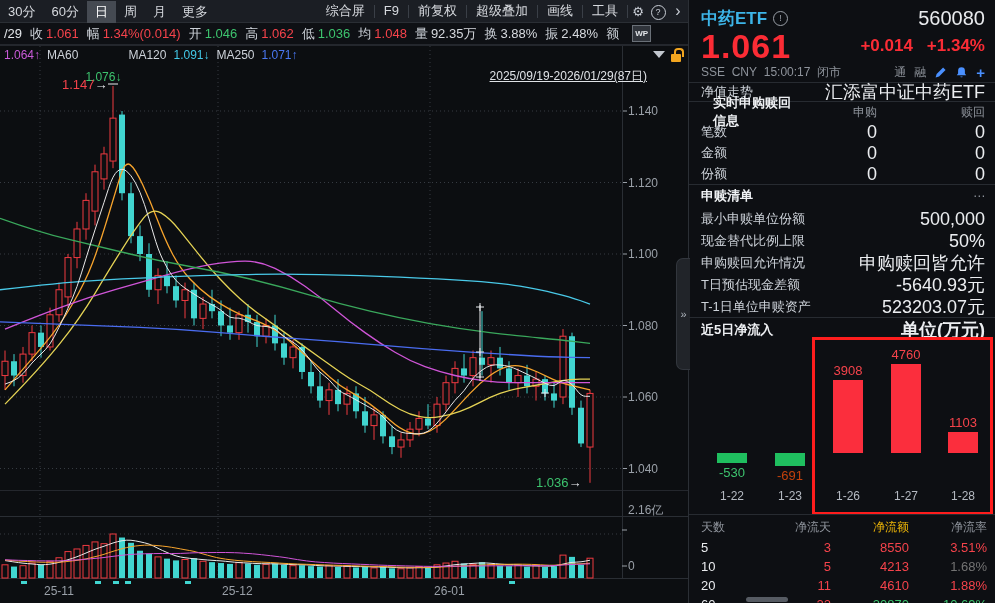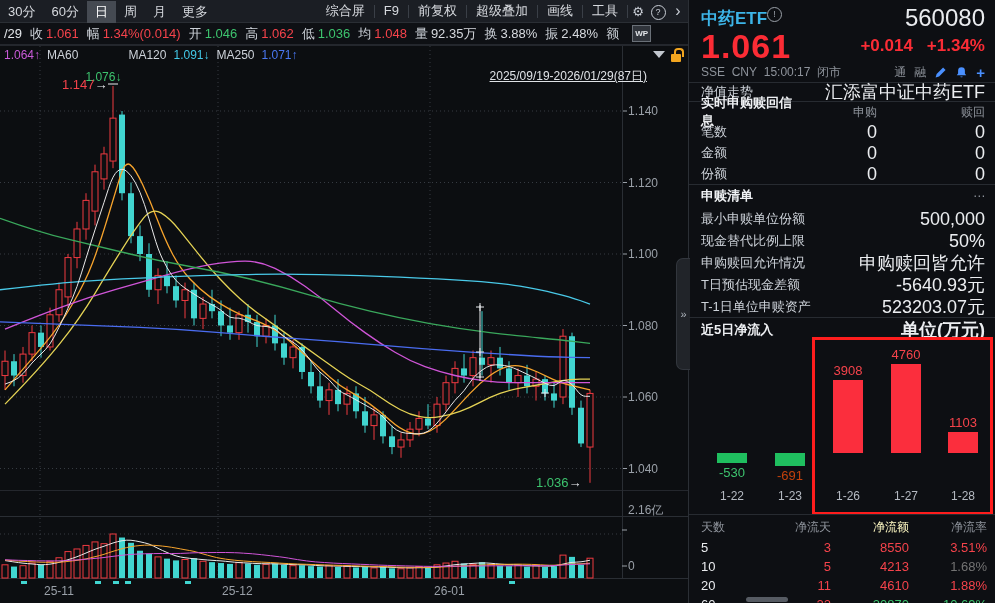--- a/index.html
+++ b/index.html
@@ -42,24 +42,24 @@
   .ylab{position:absolute;left:628px;color:#9aa0a8;font-size:12px;}
   .xlab{position:absolute;top:584px;color:#9aa0a8;font-size:12px;}
   .anno{position:absolute;font-size:13px;white-space:nowrap;}
   .anno .arrow{color:#e8eaee;}
   #volmalabels{position:absolute;left:2px;top:496px;display:flex;gap:10px;font-size:12px;}
   
   #panel{position:absolute;left:688px;top:0;width:307px;height:603px;background:#0d0f13;
          border-left:1px solid #2b2f35;box-sizing:border-box;}
   .prow{position:absolute;left:12px;right:10px;display:flex;justify-content:space-between;align-items:center;}
   .divider{position:absolute;left:0;right:0;height:1px;background:#272b31;}
-  #fund-name{font-size:17px;font-weight:bold;color:#3db5e8;display:flex;}
+  #fund-name{font-size:17px;font-weight:bold;color:#3db5e8;display:flex;align-items:center;gap:6px;}
   .info-circle{display:inline-block;width:13px;height:13px;border:1px solid #9aa0a8;border-radius:50%;
                font-size:9px;line-height:13px;text-align:center;color:#9aa0a8;font-weight:normal;}
-  #fund-code{font-size:24px;color:#e9ebee;}
+  #fund-code{font-size:20px;color:#e9ebee;}
   #big-price{font-size:34px;font-weight:bold;color:#fb2c35;letter-spacing:1px;}
   .chg{font-size:17px;font-weight:bold;color:#fb2c35;}
   .dim{color:#8e939b;font-size:12px;}
   .lbl{color:#cdd2d9;font-size:13px;}
   .val{color:#eceef1;font-size:18px;}
   .sec-title{color:#eef0f3;font-weight:bold;font-size:13px;}
   .icon-blue{color:#4a90ff;}
   .flow-bar{position:absolute;}
   .flow-label{position:absolute;font-size:13px;text-align:center;}
   .flow-date{position:absolute;font-size:12px;color:#b5bac2;text-align:center;}
@@ -490,21 +490,21 @@
       </span>
     </div>
 
     <div class="divider" style="top:82px;"></div>
     <div class="prow" style="top:84px;height:16px;">
       <span class="lbl">净值走势</span>
       <span class="val">汇添富中证中药ETF</span>
     </div>
     <div class="divider" style="top:101px;"></div>
 
-    <div class="prow" style="top:104px;height:16px;">
+    <div class="prow" style="top:104px;height:16px;margin-left:12px;">
       <span class="sec-title">实时申购赎回信息</span>
       <span style="display:flex;">
         <span class="dim" style="width:78px;text-align:right;">申购</span>
         <span class="dim" style="width:108px;text-align:right;">赎回</span>
       </span>
     </div>
     <div id="realtime-rows">
         <div class="prow" style="top: 124px; height: 16px;">
           <span class="lbl">笔数</span>
           <span style="display:flex;">
@@ -578,21 +578,21 @@
         <div class="flow-label" style="left: 245px; width: 58px; top: 415px; color: rgb(245, 67, 75);">1103</div>
         <div class="flow-date" style="left: 245px; width: 58px; top: 489px;">1-28</div>
       </div>
     <div id="hl-box" style="left:123px;top:337px;width:181px;height:178px;"></div>
 
     <div class="divider" style="top:514px;"></div>
     <div id="flow-table">
         <div class="trow" style="top: 519px;">
           <span class="tcell" style="flex: 0 0 60px; text-align: left; color: rgb(142, 147, 155); font-size: 12px;">天数</span>
           <span class="tcell" style="flex: 1 1 0%; text-align: right; color: rgb(142, 147, 155); font-size: 12px;">净流天</span>
-          <span class="tcell" style="flex: 0 0 78px; text-align: right; color: #fef9c3; font-size: 12px;">净流额</span>
+          <span class="tcell" style="flex: 0 0 78px; text-align: right; color: #eab308; font-size: 12px;">净流额</span>
           <span class="tcell" style="flex: 0 0 78px; text-align: right; color: rgb(142, 147, 155); font-size: 12px;">净流率</span>
         </div>
         <div class="trow" style="top: 540px;">
           <span class="tcell" style="flex: 0 0 60px; text-align: left; color: rgb(233, 235, 238);">5</span>
           <span class="tcell" style="flex: 1 1 0%; text-align: right; color: rgb(245, 67, 75);">3</span>
           <span class="tcell" style="flex: 0 0 78px; text-align: right; color: rgb(245, 67, 75);">8550</span>
           <span class="tcell" style="flex: 0 0 78px; text-align: right; color: rgb(245, 67, 75);">3.51%</span>
         </div>
         <div class="trow" style="top: 559px;">
           <span class="tcell" style="flex: 0 0 60px; text-align: left; color: rgb(233, 235, 238);">10</span>

